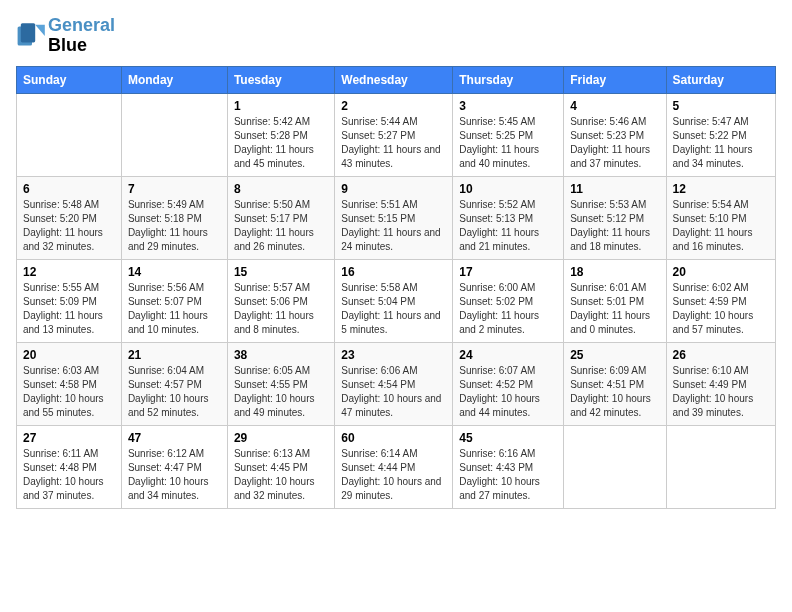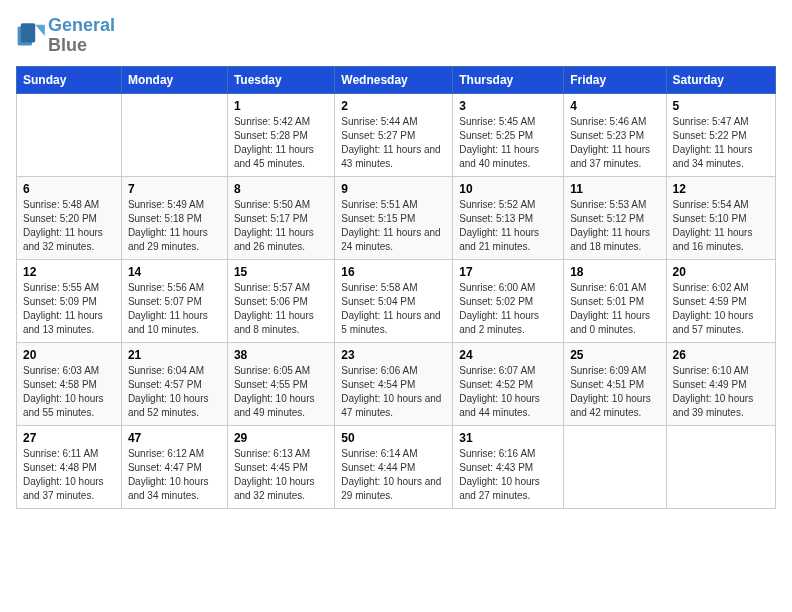--- a/index.html
+++ b/index.html
@@ -44,21 +44,21 @@
     .subtitle {
       font-size: 16px;
       color: #555;
     }
     table {
       width: 100%;
       border-collapse: collapse;
       font-size: 11px;
     }
     thead tr th {
-      background-color: #1d4ed8;
+      background-color: #3b82f6;
       color: #fff;
       padding: 6px 6px;
       text-align: left;
       font-size: 12px;
       font-weight: bold;
       border: 1px solid #3a6fb1;
     }
     tbody tr td {
       border: 1px solid #ccc;
       padding: 5px 6px;
@@ -88,21 +88,21 @@
 
 <div class="header">
   <div class="logo">
     <svg class="logo-icon" viewBox="0 0 40 40">
       <rect x="2" y="8" width="18" height="24" rx="2" fill="#4a90c4"></rect>
       <rect x="6" y="4" width="18" height="24" rx="2" fill="#2c6aa0"></rect>
       <polygon points="24,6 36,6 36,20" fill="#5ba3d9"></polygon>
     </svg>
     <div>
       <div class="logo-text"><span>General</span></div>
-      <div class="logo-text"><span style="color:#737373">Blue</span></div>
+      <div class="logo-text"><span style="color:#000000">Blue</span></div>
     </div>
   </div>
   <div class="title-block">
     <div class="main-title"></div>
     <div class="subtitle"></div>
   </div>
 </div>
 
 <table>
   <thead>
@@ -238,24 +238,24 @@
         </td>
         <td>
           <div class="day-number">47</div>
           <div class="day-info">Sunrise: 6:12 AM<br>Sunset: 4:47 PM<br>Daylight: 10 hours and 34 minutes.</div>
         </td>
         <td>
           <div class="day-number">29</div>
           <div class="day-info">Sunrise: 6:13 AM<br>Sunset: 4:45 PM<br>Daylight: 10 hours and 32 minutes.</div>
         </td>
         <td>
-          <div class="day-number">50</div>
+          <div class="day-number">60</div>
           <div class="day-info">Sunrise: 6:14 AM<br>Sunset: 4:44 PM<br>Daylight: 10 hours and 29 minutes.</div>
         </td>
         <td>
-          <div class="day-number">31</div>
+          <div class="day-number">45</div>
           <div class="day-info">Sunrise: 6:16 AM<br>Sunset: 4:43 PM<br>Daylight: 10 hours and 27 minutes.</div>
         </td>
         <td class="empty-cell"></td>
         <td class="empty-cell"></td>
       </tr>
     </tbody>
 </table>
 
 </body></html>

